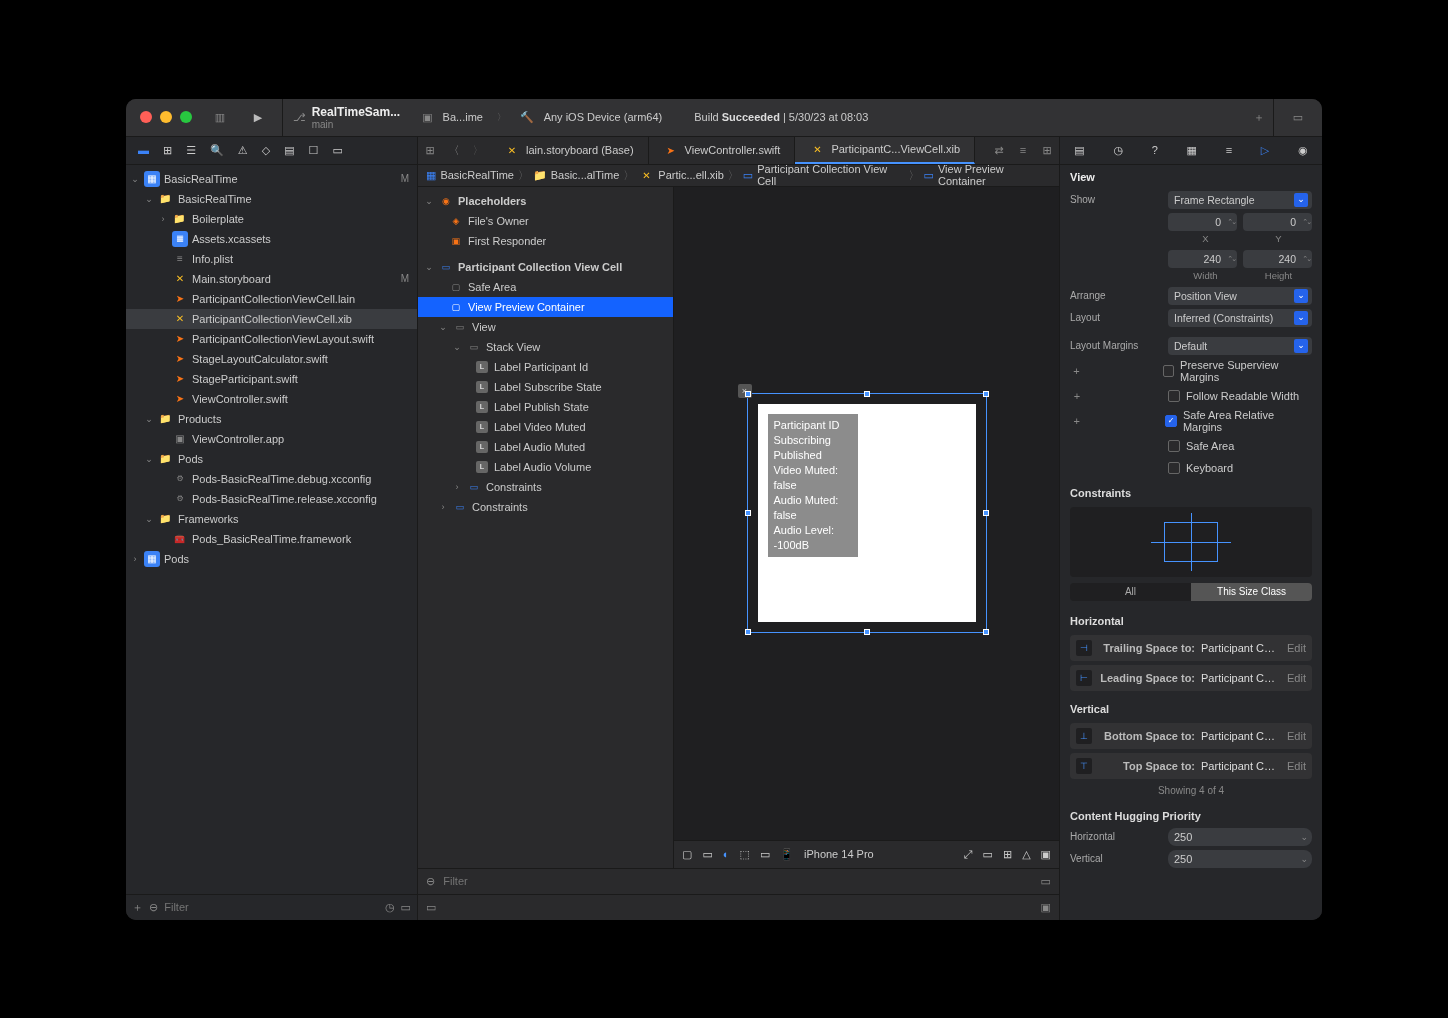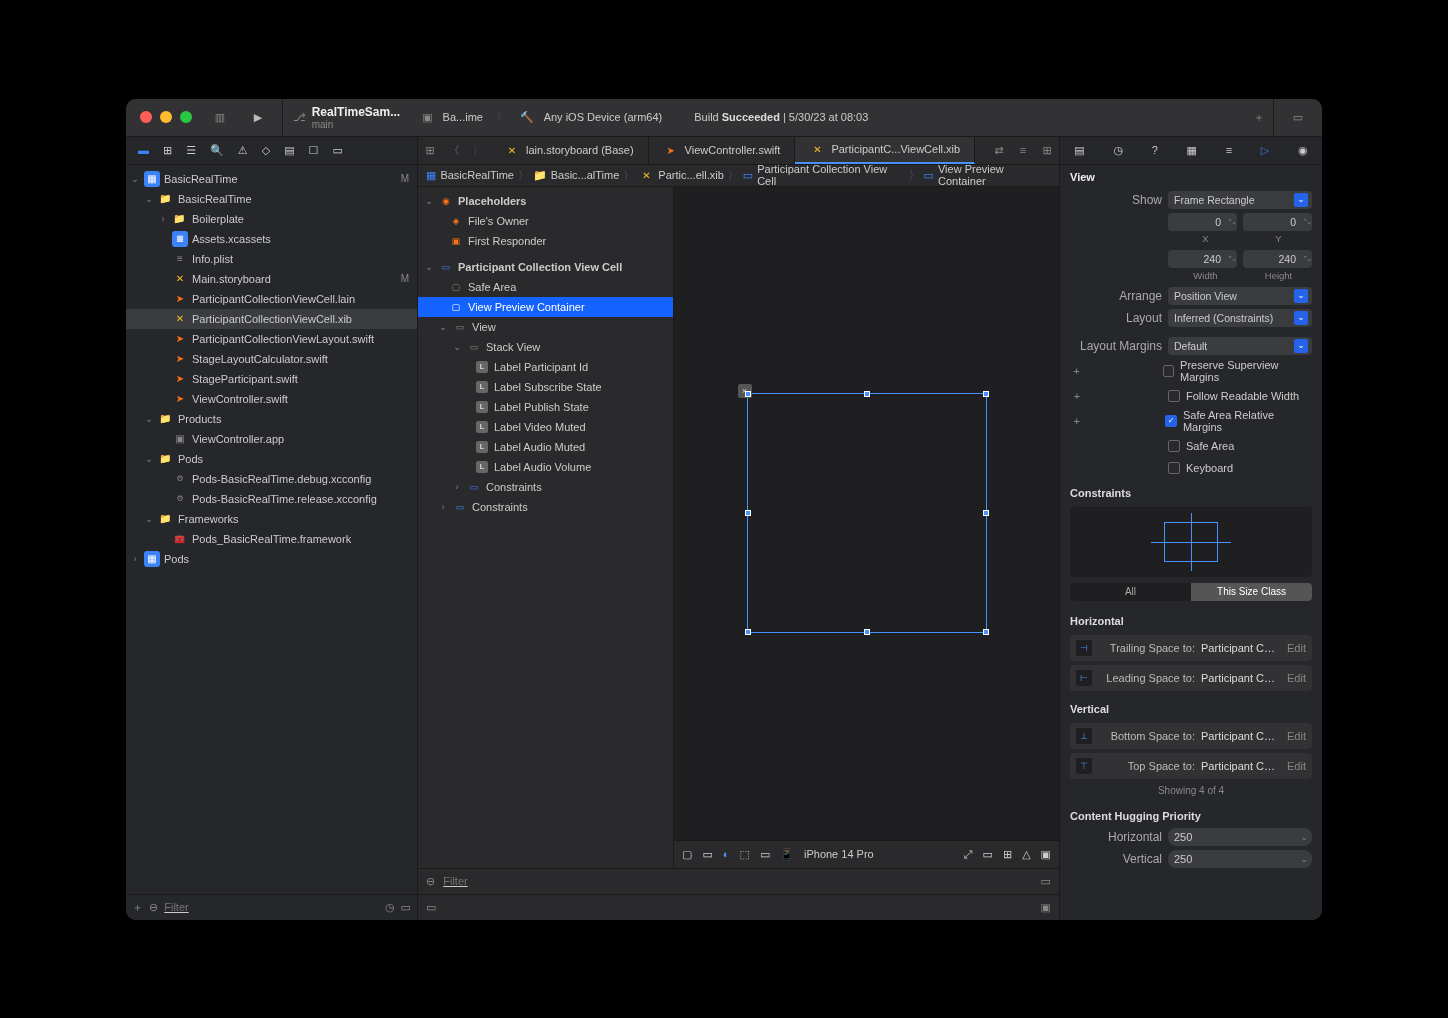--- a/index.html
+++ b/index.html
@@ -24,21 +24,21 @@
 .nav-tabs .active { color: #3b82f6; }
 .tree { flex: 1; overflow: auto; padding: 4px 0; }
 .row { display: flex; align-items: center; height: 20px; padding-right: 8px; gap: 4px; }
 .row.sel { background: #3a3c40; }
 .disc { width: 10px; font-size: 9px; color: #888; text-align: center; cursor: pointer; }
 .ico { width: 16px; height: 16px; display: flex; align-items: center; justify-content: center; font-size: 10px; border-radius: 3px; flex-shrink: 0; }
 .ico-proj{background:#3b82f6;color:#fff}.ico-folder{color:#888}.ico-swift{color:#f97316}.ico-xib{color:#fbbf24}.ico-plist{color:#888}.ico-assets{background:#3b82f6;color:#fff;font-size:8px}.ico-fw{color:#fbbf24;font-size:9px}.ico-cfg{color:#888;font-size:8px}
 .row .lbl { flex: 1; white-space: nowrap; overflow: hidden; text-overflow: ellipsis; }
 .row .m { color: #888; font-size: 10px; }
 .nav-foot { height: 26px; border-top: 1px solid #1a1a1a; display: flex; align-items: center; padding: 0 6px; gap: 6px; }
-.filter-in { flex: 1; background: transparent; border: none; outline: none; color: #ccc; text-decoration: underline; }
+.filter-in { flex: 1; background: transparent; border: none; outline: none; color: #ccc; }
 .editor { flex: 1; display: flex; flex-direction: column; min-width: 0; border-right: 1px solid #1a1a1a; }
 .tabs { height: 28px; display: flex; align-items: stretch; background: #2a2a2c; border-bottom: 1px solid #1a1a1a; }
 .tabs .navbtn { width: 24px; display:flex;align-items:center;justify-content:center; color:#888; }
 .tab { display: flex; align-items: center; gap: 6px; padding: 0 14px; border-right: 1px solid #1a1a1a; color: #aaa; background:#2a2a2c; }
 .tab.active { background: #323234; color: #eee; border-bottom: 2px solid #4693ff; }
 .tabs-right { margin-left: auto; display: flex; }
 .jump { height: 22px; display: flex; align-items: center; gap: 4px; padding: 0 8px; font-size: 10.5px; color: #bbb; border-bottom: 1px solid #1a1a1a; }
 .jump .sep { color: #666; }
 .jump .jico { color: #3b82f6; }
 .ed-body { flex: 1; display: flex; min-height: 0; }
@@ -59,21 +59,21 @@
 .close-badge{position:absolute;top:-10px;left:-10px;width:14px;height:14px;background:#555;color:#ccc;font-size:9px;display:flex;align-items:center;justify-content:center;border-radius:2px}
 .canvas-bar { height: 28px; border-top: 1px solid #1a1a1a; display: flex; align-items: center; padding: 0 8px; gap: 10px; color: #888; }
 .canvas-bar .sp { flex: 1; }
 .ed-foot { height: 26px; border-top: 1px solid #1a1a1a; display: flex; align-items: center; padding: 0 8px; gap: 8px; }
 .insp { width: 262px; background: #26272a; display: flex; flex-direction: column; overflow: hidden; }
 .insp-tabs { height: 28px; border-bottom: 1px solid #1a1a1a; display: flex; align-items: center; justify-content: space-around; color: #888; }
 .insp-tabs .active { color: #3b82f6; }
 .insp-scroll { flex: 1; overflow: auto; padding-bottom: 10px; }
 .ihdr { padding: 6px 10px; font-weight: 600; color: #eee; font-size: 11px; }
 .irow { display: flex; align-items: center; padding: 2px 10px; gap: 6px; min-height: 22px; }
-.irow .ilbl { width: 92px; text-align: right; color: #aaa; font-size: 12px; }
+.irow .ilbl { width: 92px; text-align: left; color: #aaa; font-size: 10px; }
 .sel-ctrl { flex: 1; background: #3a3c40; border-radius: 4px; height: 18px; display: flex; align-items: center; padding: 0 6px; font-size: 10.5px; position: relative; }
 .sel-ctrl::after { content: "⌄"; position: absolute; right: 4px; background: #2563eb; width: 14px; text-align: center; border-radius: 2px; color: #fff; font-size: 9px; height: 14px; line-height: 12px; }
 .num-pair { flex: 1; display: flex; gap: 6px; }
 .num-ctrl { flex: 1; background: #3a3c40; border-radius: 4px; height: 18px; display: flex; align-items: center; justify-content: flex-end; padding: 0 16px 0 6px; font-size: 10.5px; position: relative; }
 .num-ctrl::after { content: "⌃⌄"; position: absolute; right: 2px; font-size: 7px; color: #888; letter-spacing: -2px; }
 .sublbl { display:flex; gap:6px; padding: 0 10px 4px; }
 .sublbl span { flex:1; text-align:center; font-size:9.5px; color:#888; }
 .chk { width: 12px; height: 12px; border: 1px solid #666; border-radius: 2px; display: inline-flex; align-items: center; justify-content: center; font-size: 8px; background: #2a2a2c; }
 .chk.on { background: #2563eb; border-color: #2563eb; color: #fff; }
 .plus { width: 14px; color: #888; text-align: center; }
@@ -81,21 +81,21 @@
 .constraint-dia { height: 70px; margin: 4px 10px 6px; background: #1f1f21; border-radius: 4px; display:flex;align-items:center;justify-content:center; }
 .dia-box { width: 54px; height: 40px; border: 1px solid #4693ff; position: relative; }
 .dia-box::before,.dia-box::after{content:"";position:absolute;background:#4693ff}
 .dia-box::before{top:-10px;bottom:-10px;left:50%;width:1px}
 .dia-box::after{left:-14px;right:-14px;top:50%;height:1px}
 .seg { display: flex; margin: 0 10px 6px; background: #1f1f21; border-radius: 4px; overflow: hidden; height: 18px; }
 .seg div { flex: 1; text-align: center; line-height: 18px; font-size: 10px; color: #aaa; }
 .seg .on { background: #555; color: #fff; }
 .con-item { margin: 4px 10px; background: #323234; border-radius: 4px; height: 26px; display: flex; align-items: center; padding: 0 6px; gap: 6px; font-size: 10.5px; }
 .con-ico { width: 16px; height: 16px; background: #1f1f21; border-radius: 2px; display:flex;align-items:center;justify-content:center; color:#4693ff; font-size:9px; }
-.con-item .t1 { flex:1; text-align:right; color:#bbb; white-space:nowrap;overflow:hidden;text-overflow:ellipsis; }
+.con-item .t1 { flex:1; text-align:right; color:#bbb; white-space:nowrap;overflow:hidden;text-overflow:ellipsis;font-weight:bold; }
 .con-item .t2 { width:80px; color:#ddd; white-space:nowrap;overflow:hidden;text-overflow:ellipsis; }
 .edit { color:#888; }
 .txt-in { flex:1; background:#3a3c40; border-radius:8px; height:18px; padding:0 6px; display:flex;align-items:center; position:relative;}
 .txt-in::after{content:"⌄";position:absolute;right:4px;color:#888;font-size:9px}
 .center-note { text-align:center; font-size:10px; color:#888; padding:2px 0 6px; }
 </style>
 </head>
 <body>
 
 <div class="window">
@@ -358,20 +358,30 @@
           <div class="orow" style="padding-left:20px">
               <span class="disc">›</span>
               <span class="oico blue">▭</span>
               <span>Constraints</span>
             </div>
         </div>
         <div style="flex:1;display:flex;flex-direction:column;min-width:0">
           <div class="canvas">
             <div class="cell-frame">
               <div class="close-badge">×</div>
+              <div class="cell-inner">
+                <div class="overlay">
+                  <div>Participant ID</div>
+                  <div>Subscribing</div>
+                  <div>Published</div>
+                  <div>Video Muted: false</div>
+                  <div>Audio Muted: false</div>
+                  <div>Audio Level: -100dB</div>
+                </div>
+              </div>
               <div class="handle h-tl"></div>
                 <div class="handle h-t"></div>
                 <div class="handle h-tr"></div>
               <div class="handle h-l"></div>
                 <div class="handle h-r"></div>
               <div class="handle h-bl"></div>
                 <div class="handle h-b"></div>
                 <div class="handle h-br"></div>
             </div>
           </div>

